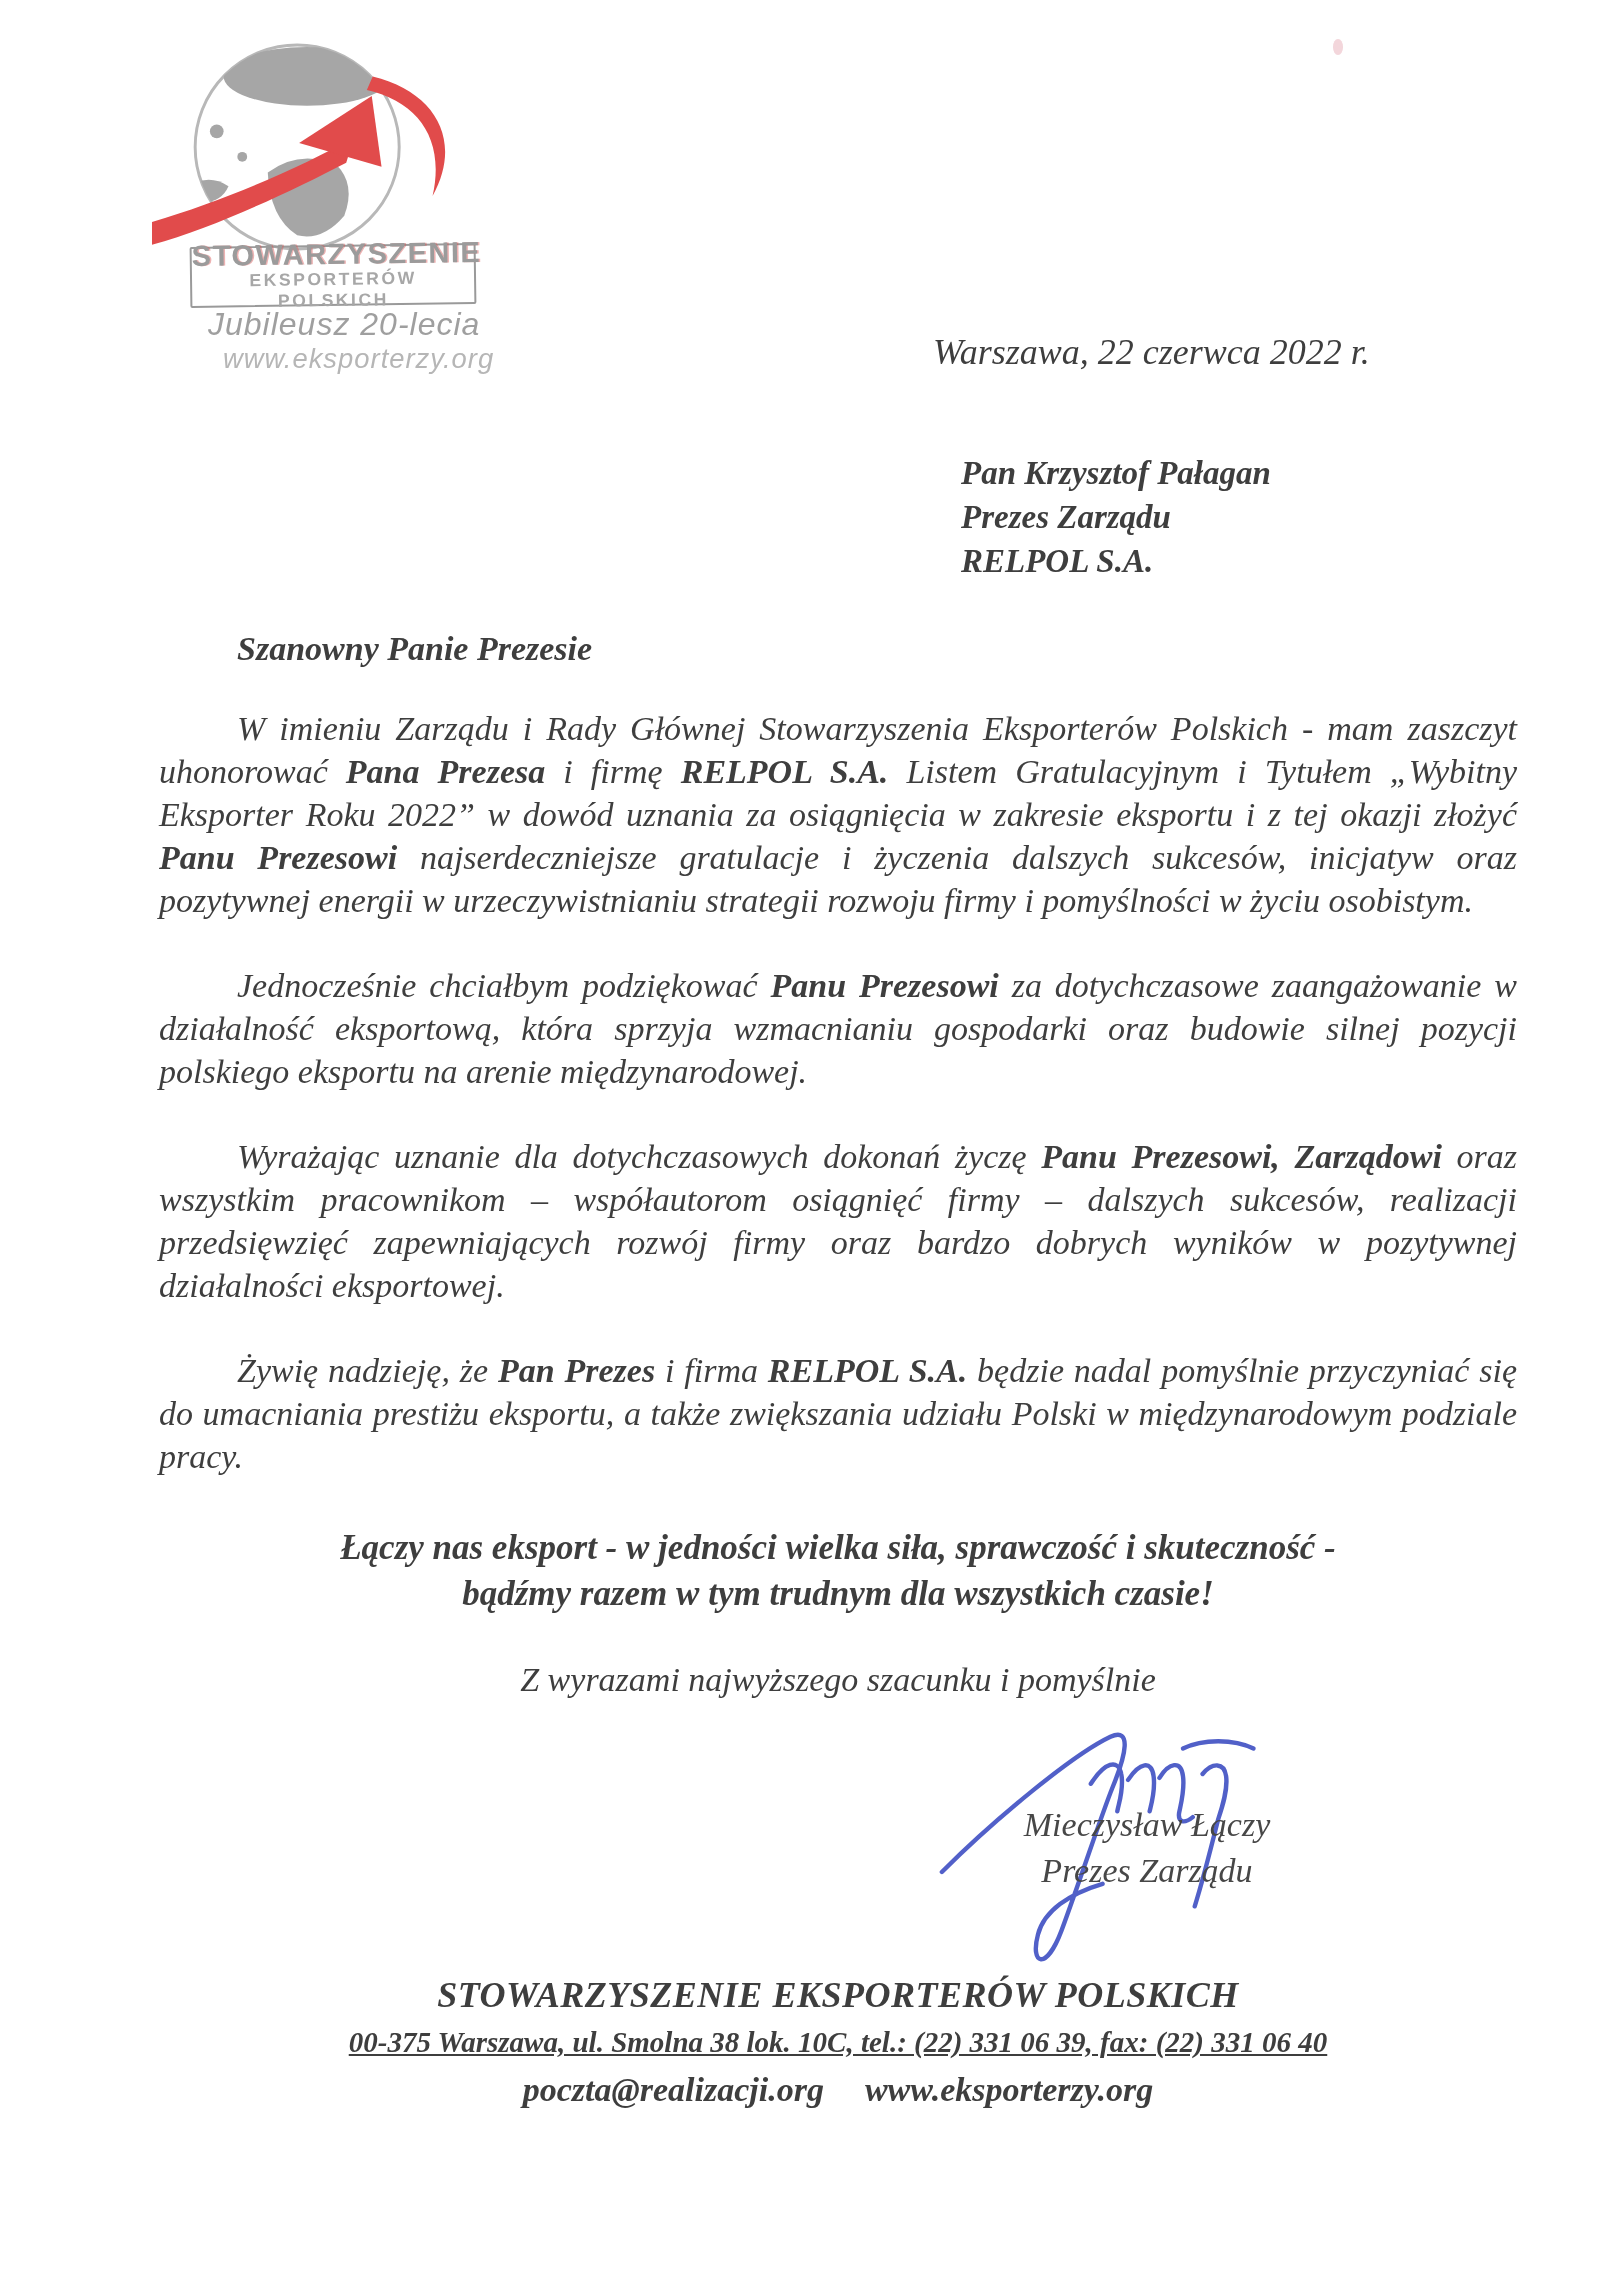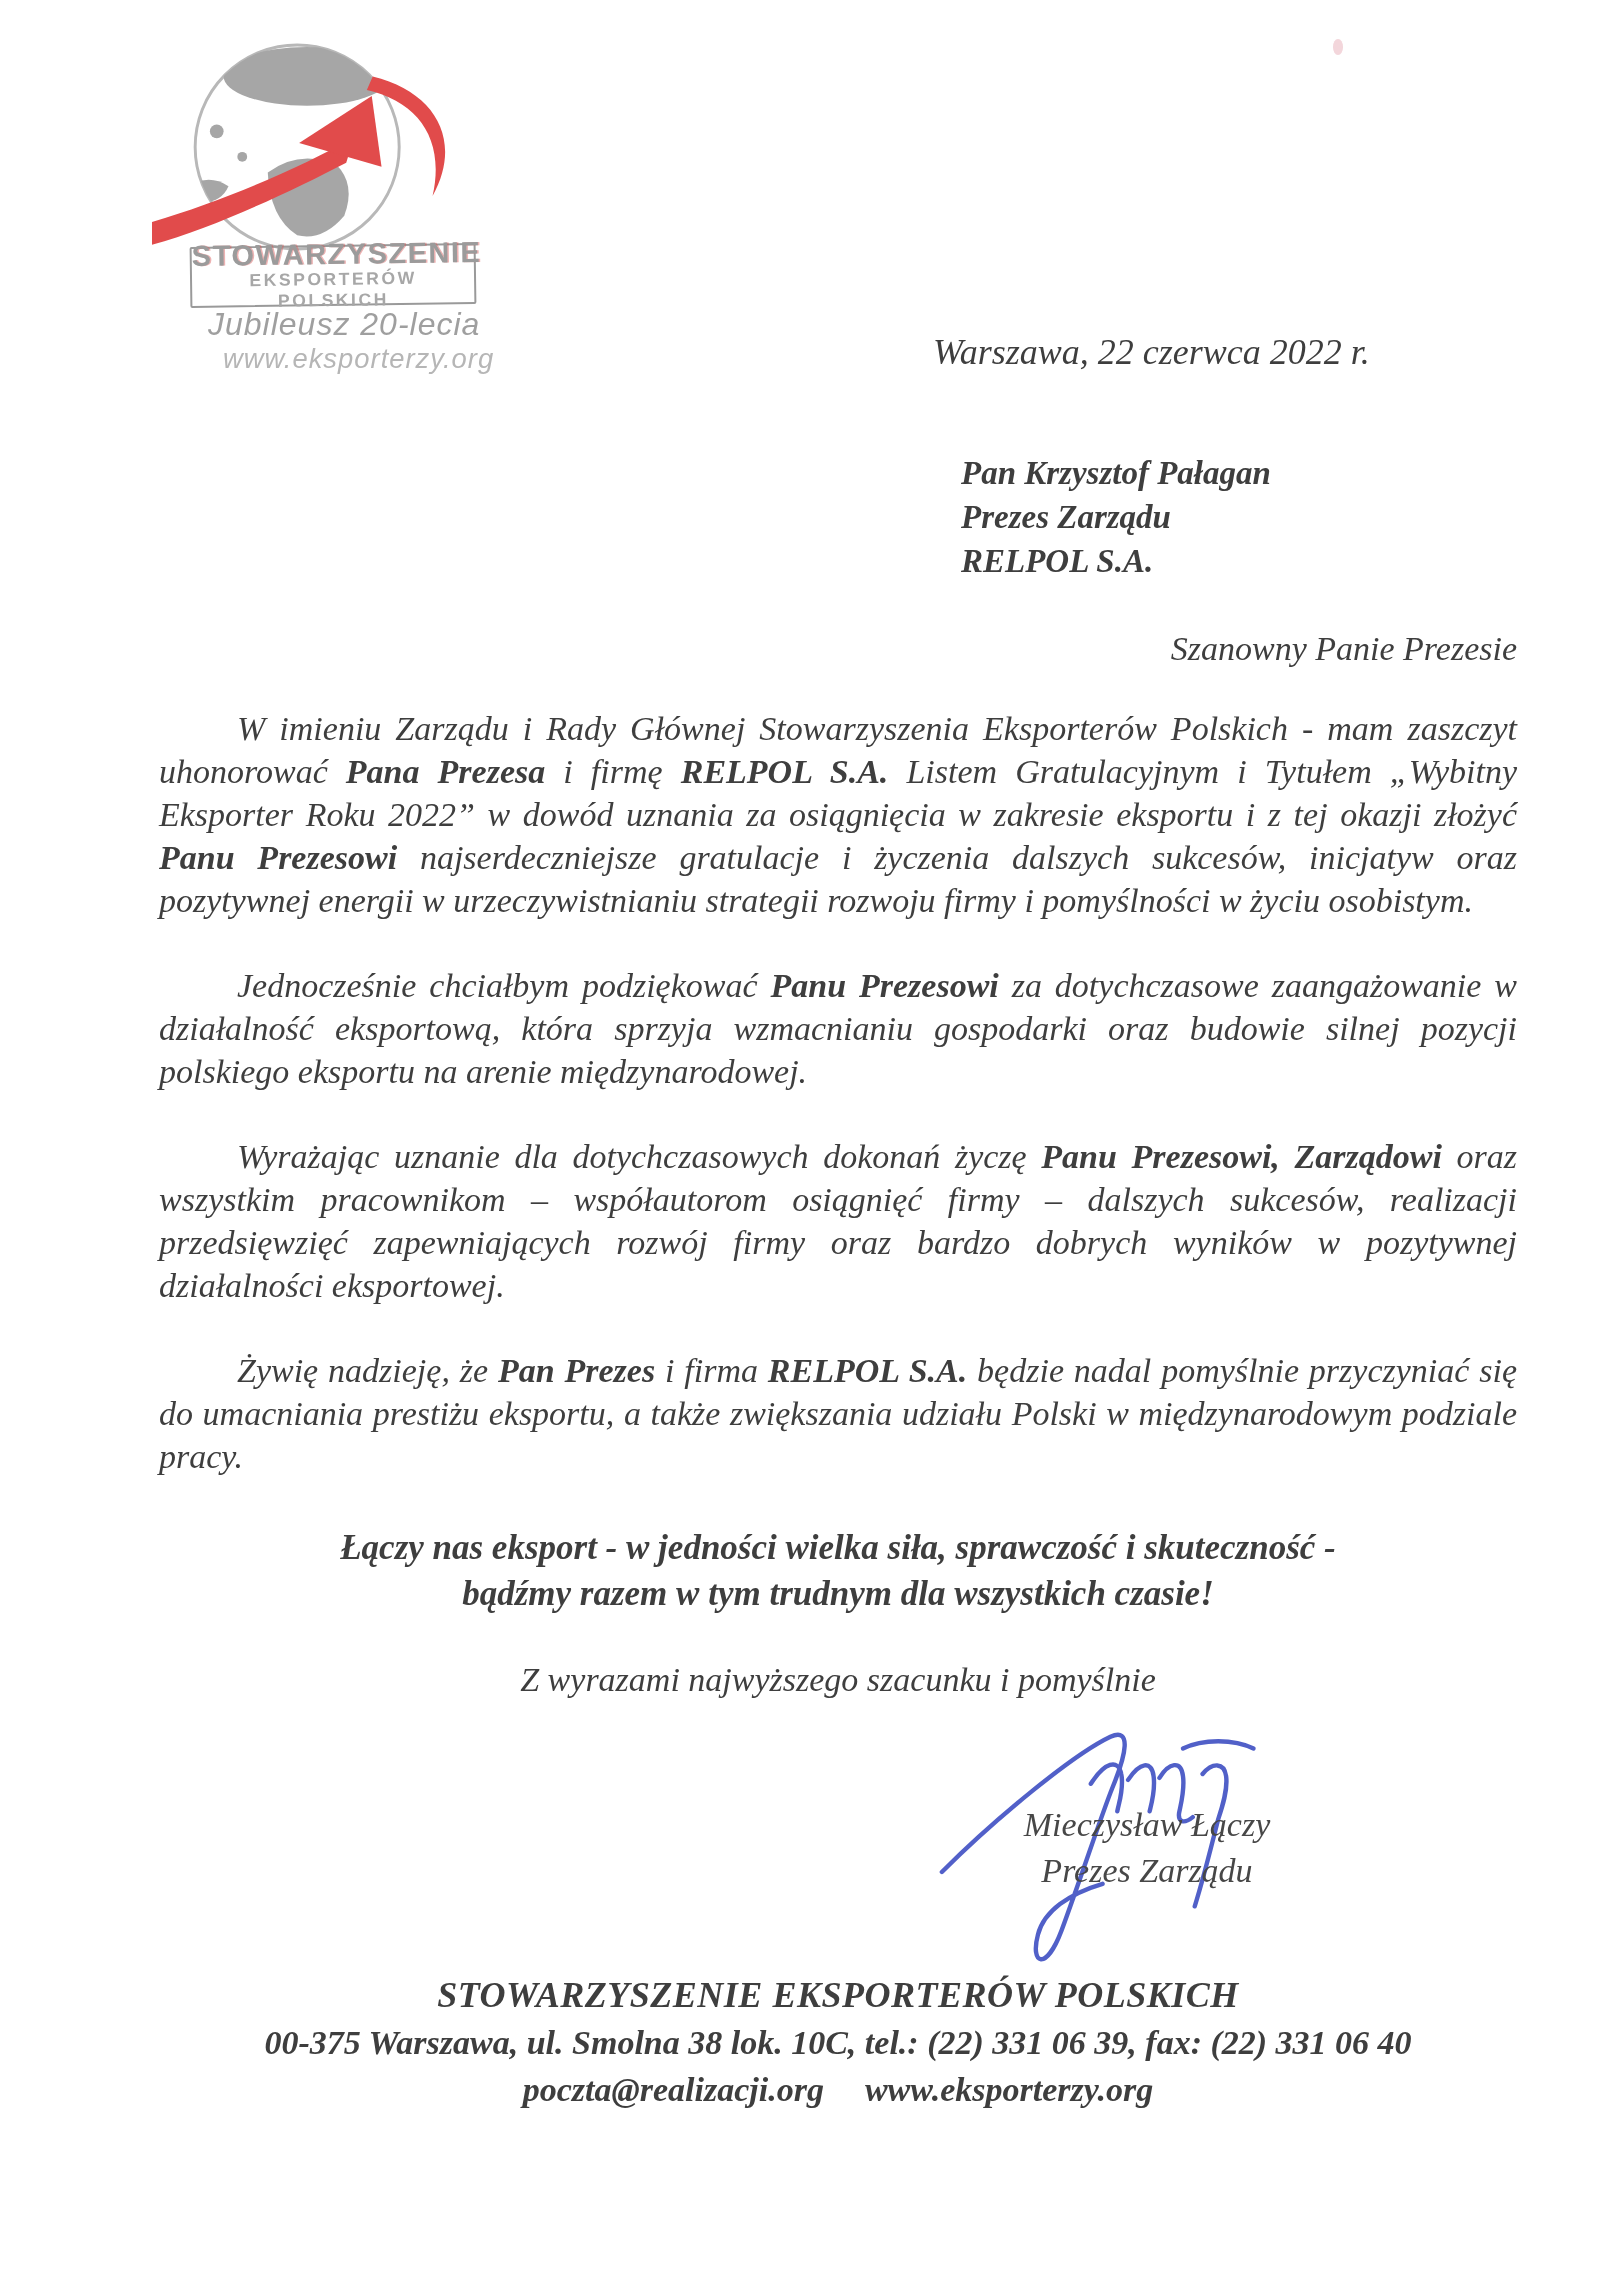--- a/index.html
+++ b/index.html
@@ -36,35 +36,35 @@
   }
   .scan-smudge{position:absolute;left:1333px;top:39px;width:9.8px;height:15.7px;
     background:#f0ccd2;border-radius:50%;opacity:.8;}
   
   .date-line{position:absolute;left:933px;top:331px;font-size:36px;}
   .recipient{position:absolute;left:961px;top:451px;font-weight:bold;
     font-size:33px;line-height:44px;}
   
   .body-col{position:absolute;left:159px;top:627px;width:1358px;
     font-size:34px;line-height:43px;}
-  .salutation{font-weight:normal;text-indent:78px;margin:0 0 37px 0;text-align:right;}
+  .salutation{font-weight:bold;text-indent:78px;margin:0 0 37px 0;}
   .body-col p{margin:0 0 42px 0;text-align:justify;text-indent:78px;}
   .b{font-weight:bold;}
   .motto{margin:47px 0 0 0;text-align:center;font-weight:bold;
     font-size:35px;line-height:46px;}
   .closing{margin:41px 0 0 0;text-align:center;font-size:34px;}
   
   .sig-svg{position:absolute;left:936px;top:1725px;width:392px;height:245px;}
   .sig-block{position:absolute;left:990px;top:1802px;width:314px;
     text-align:center;font-size:34px;line-height:46px;color:#474747;}
   
   .footer{position:absolute;left:159px;top:1972px;width:1358px;
     text-align:center;font-weight:bold;}
   .footer-org{font-size:36px;line-height:47px;letter-spacing:0.5px;}
-  .footer-address{font-size:34px;line-height:47px;}
+  .footer-address{font-size:29px;line-height:47px;text-decoration:underline;}
   .footer-contacts{font-size:34px;line-height:47px;}
   .footer-email{margin-right:41px;}
 </style>
 </head>
 <body>
 
 <div id="page">
 
   <svg class="logo-svg" viewBox="0 0 315 225" aria-hidden="true">
     <defs>

